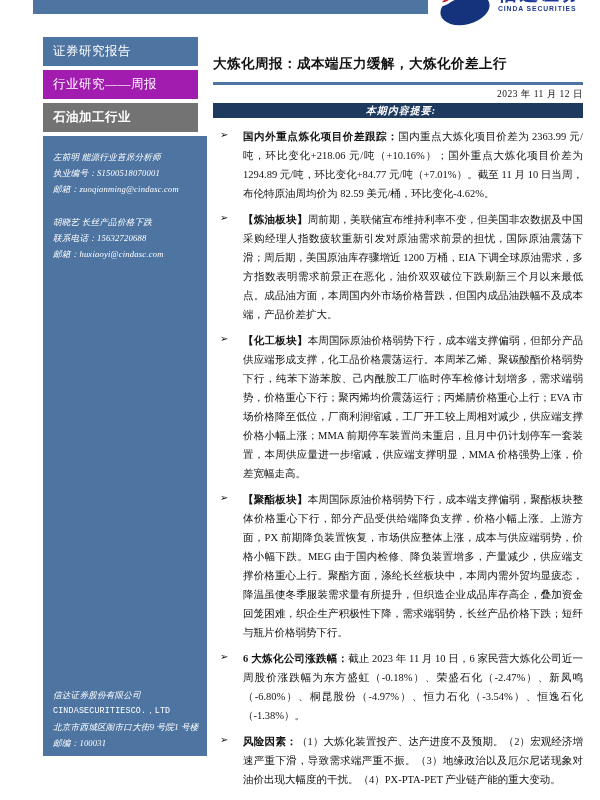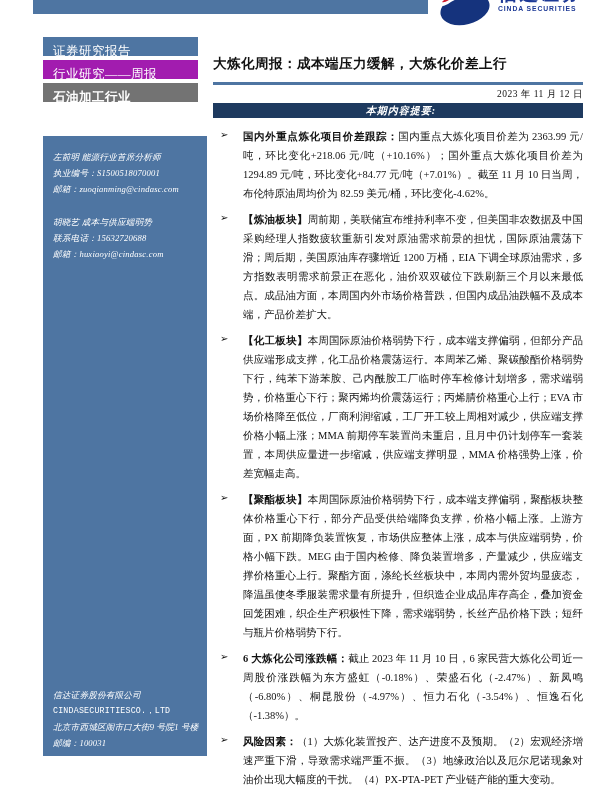--- a/index.html
+++ b/index.html
@@ -23,21 +23,21 @@
   }
   .logo-en {
     font-family:"Liberation Sans","DejaVu Sans",sans-serif;
     font-weight:bold; font-size:6.8px; letter-spacing:0.9px; margin-top:2px;
     white-space:nowrap;
   }
 
   
   .sidebar-tags { position:absolute; left:43px; top:37px; width:155px; }
   .tag {
-    height:19px; margin-bottom:4px; color:#ffffff;
+    height:29px; margin-bottom:4px; color:#ffffff;
     font-family:"Liberation Sans","DejaVu Sans",sans-serif;
     font-size:12.5px; line-height:29px; padding-left:10px;
     letter-spacing:0.5px; white-space:nowrap;
   }
   .tag.bold { font-weight:bold; }
 
   .info-panel {
     position:absolute; left:43px; top:136px; width:164px; height:620px;
     color:#ffffff;
   }
@@ -113,21 +113,21 @@
     </div>
 
   <div class="info-panel" style="background: rgb(78, 117, 162);">
     <div class="analyst-blocks">
         <div class="analyst-block">
           <div class="info-line">左前明 能源行业首席分析师</div>
           <div class="info-line">执业编号：S1500518070001</div>
           <div class="info-line">邮箱：zuoqianming@cindasc.com</div>
         </div>
         <div class="analyst-block">
-          <div class="info-line">胡晓艺 成本与供应端弱势</div>
+          <div class="info-line">胡晓艺 长丝产品价格下跌</div>
           <div class="info-line">联系电话：15632720688</div>
           <div class="info-line">邮箱：huxiaoyi@cindasc.com</div>
         </div>
       </div>
     <div class="company-block">
         <div class="info-line">信达证券股份有限公司</div>
         <div class="info-line en">CINDASECURITIESCO.，LTD</div>
         <div class="info-line">北京市西城区闹市口大街9 号院1 号楼</div>
         <div class="info-line">邮编：100031</div>
       </div>

